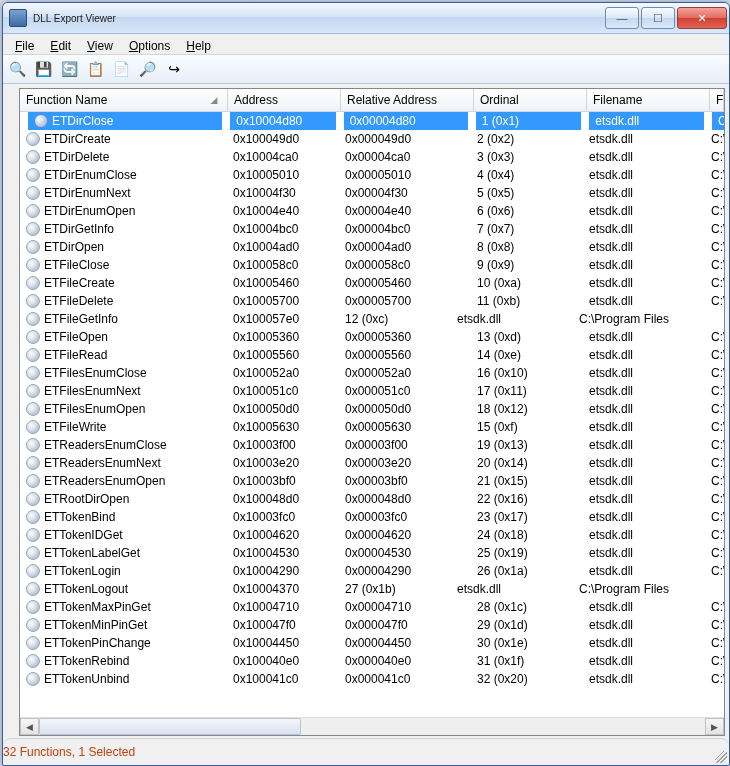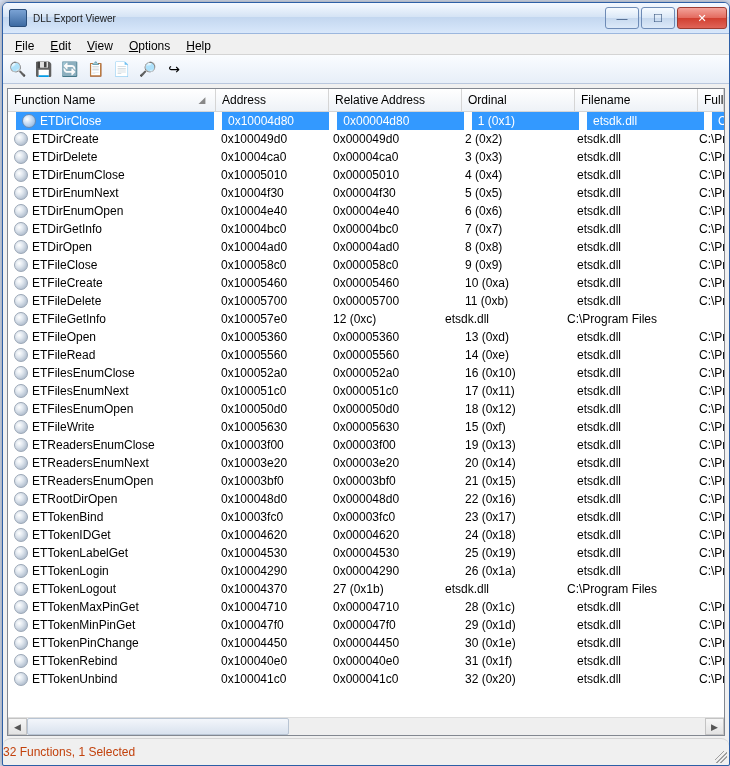--- a/index.html
+++ b/index.html
@@ -104,21 +104,21 @@
     border: 1px solid transparent;
     border-radius: 2px;
     font-size: 14px;
     cursor: default;
   }
   .client {
     flex: 1;
     display: flex;
     flex-direction: column;
     background: #f0f0f0;
-    padding: 4px 4px 2px 4px;
+    padding: 4px 4px 2px 16px;
     overflow: hidden;
   }
   .listview {
     flex: 1;
     background: #fff;
     border: 1px solid #828790;
     display: flex;
     flex-direction: column;
     overflow: hidden;
   }

